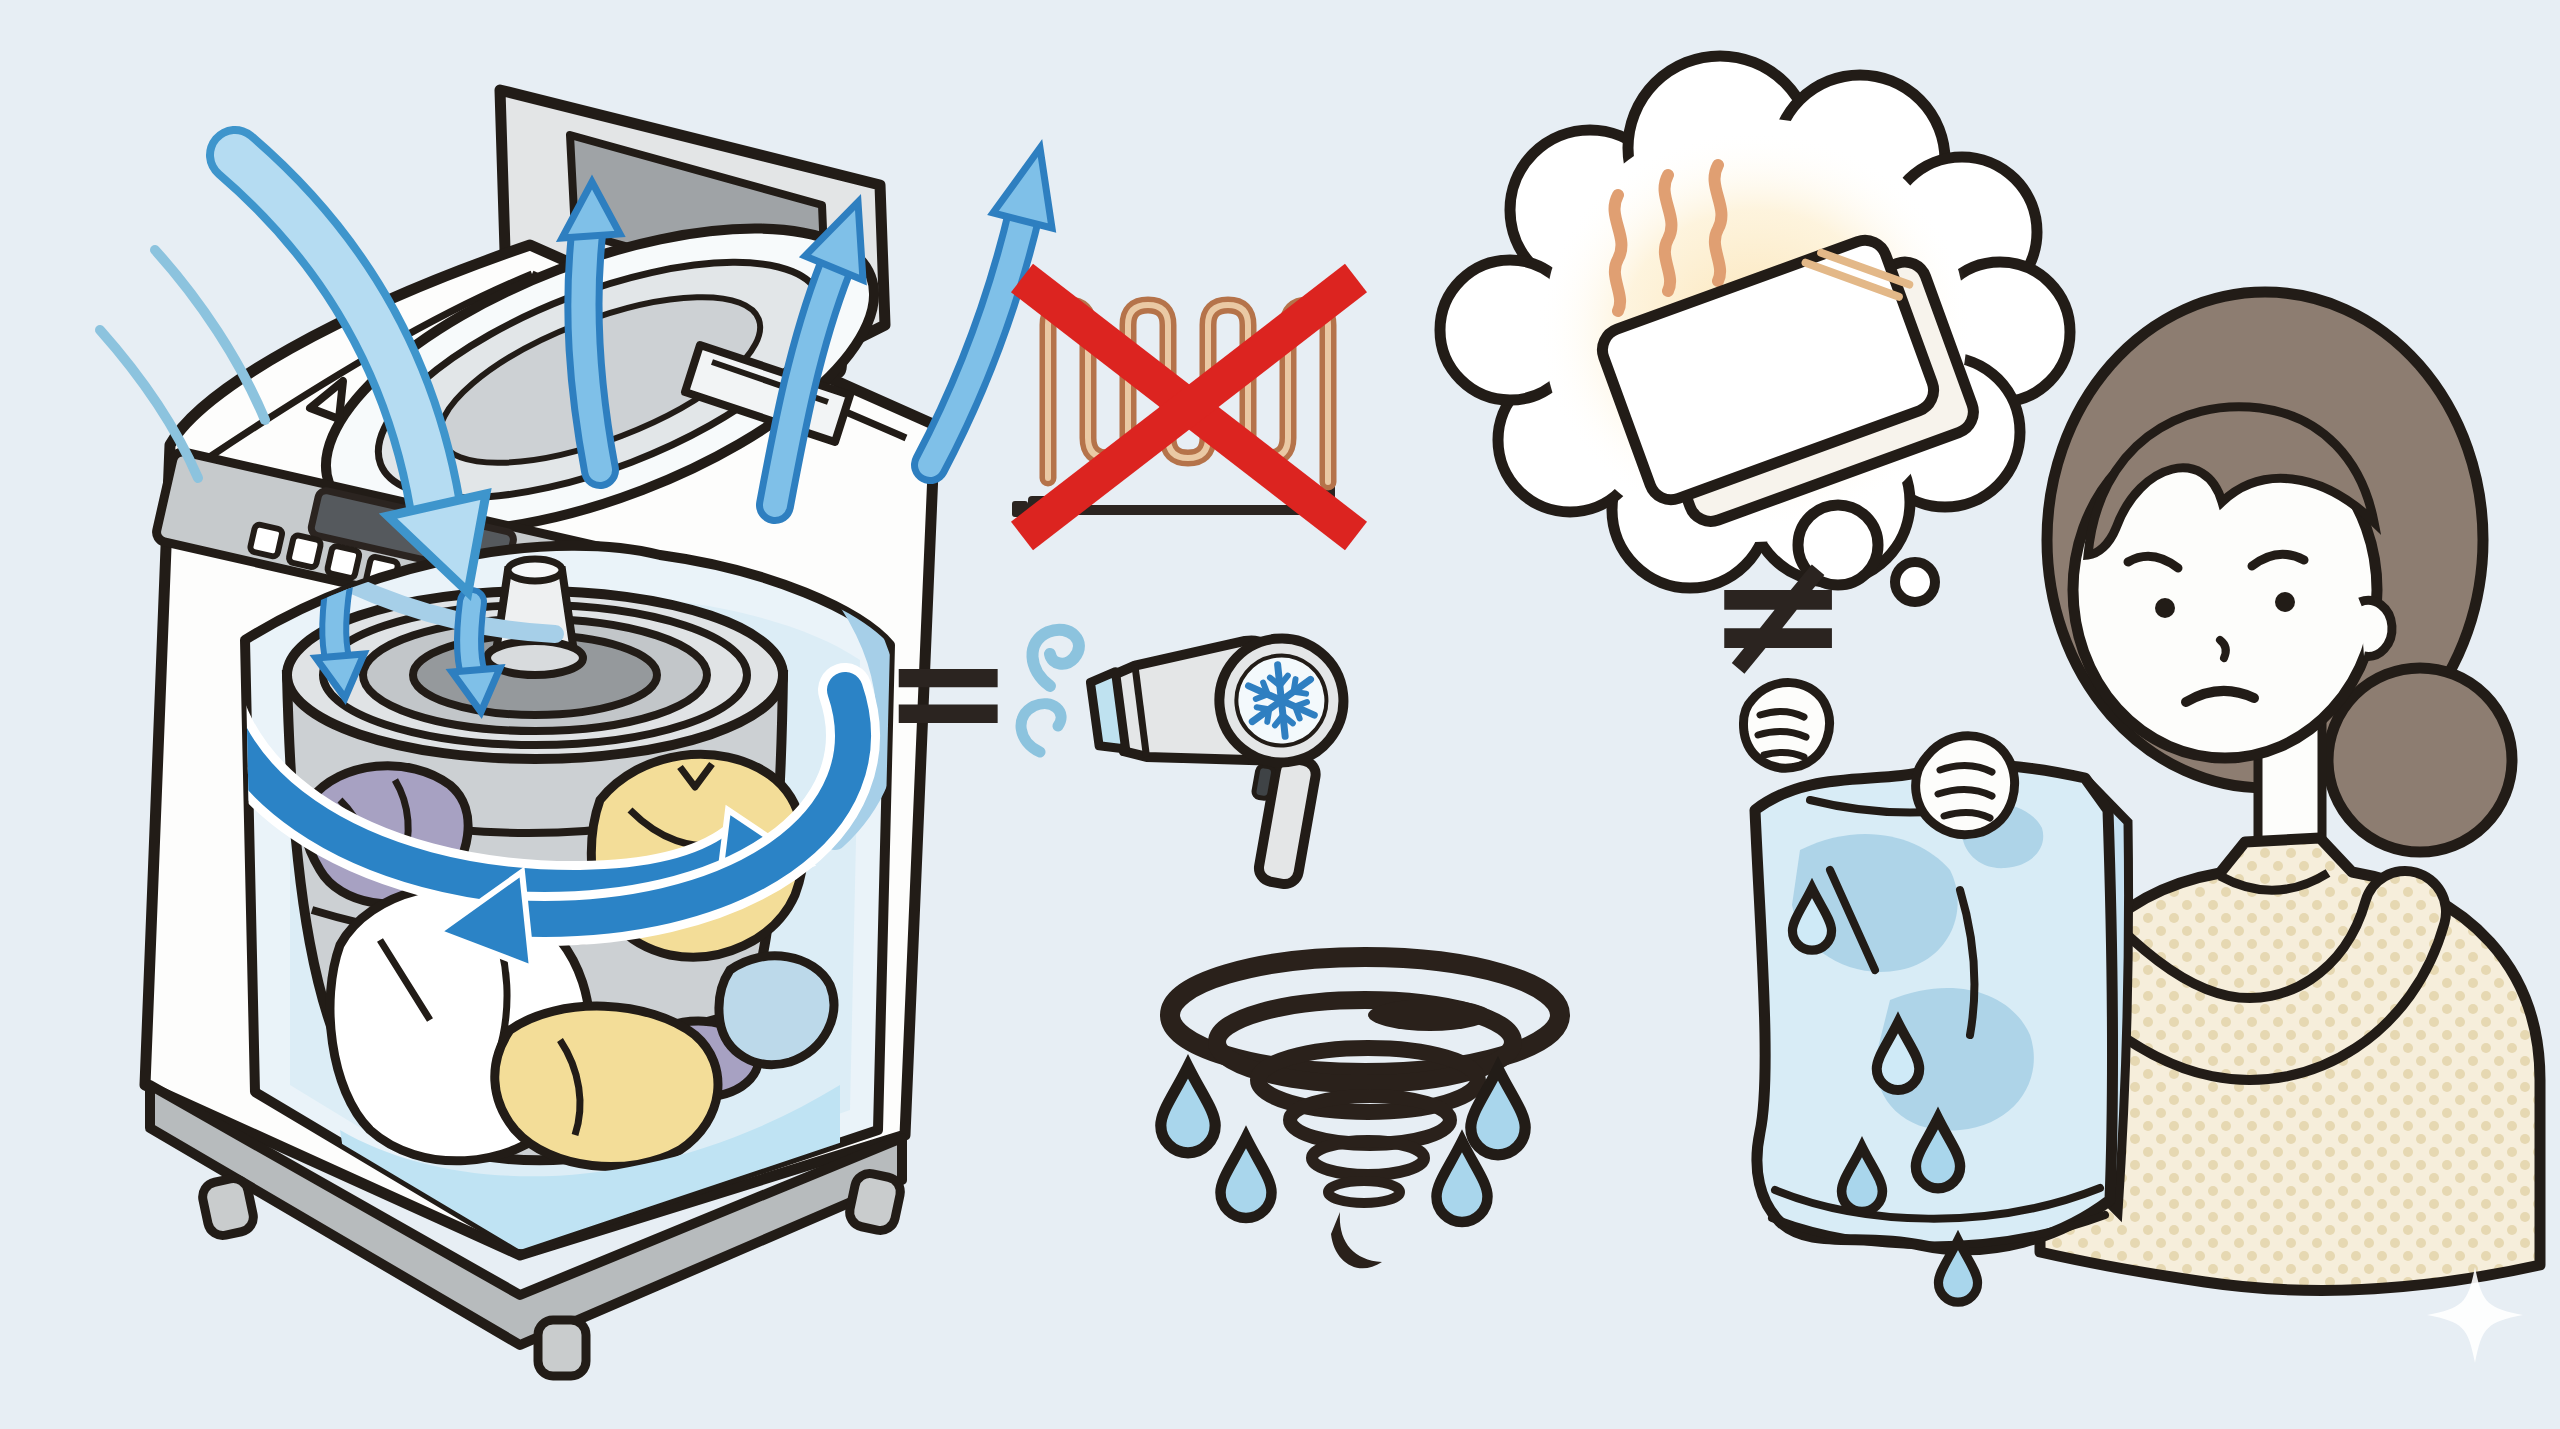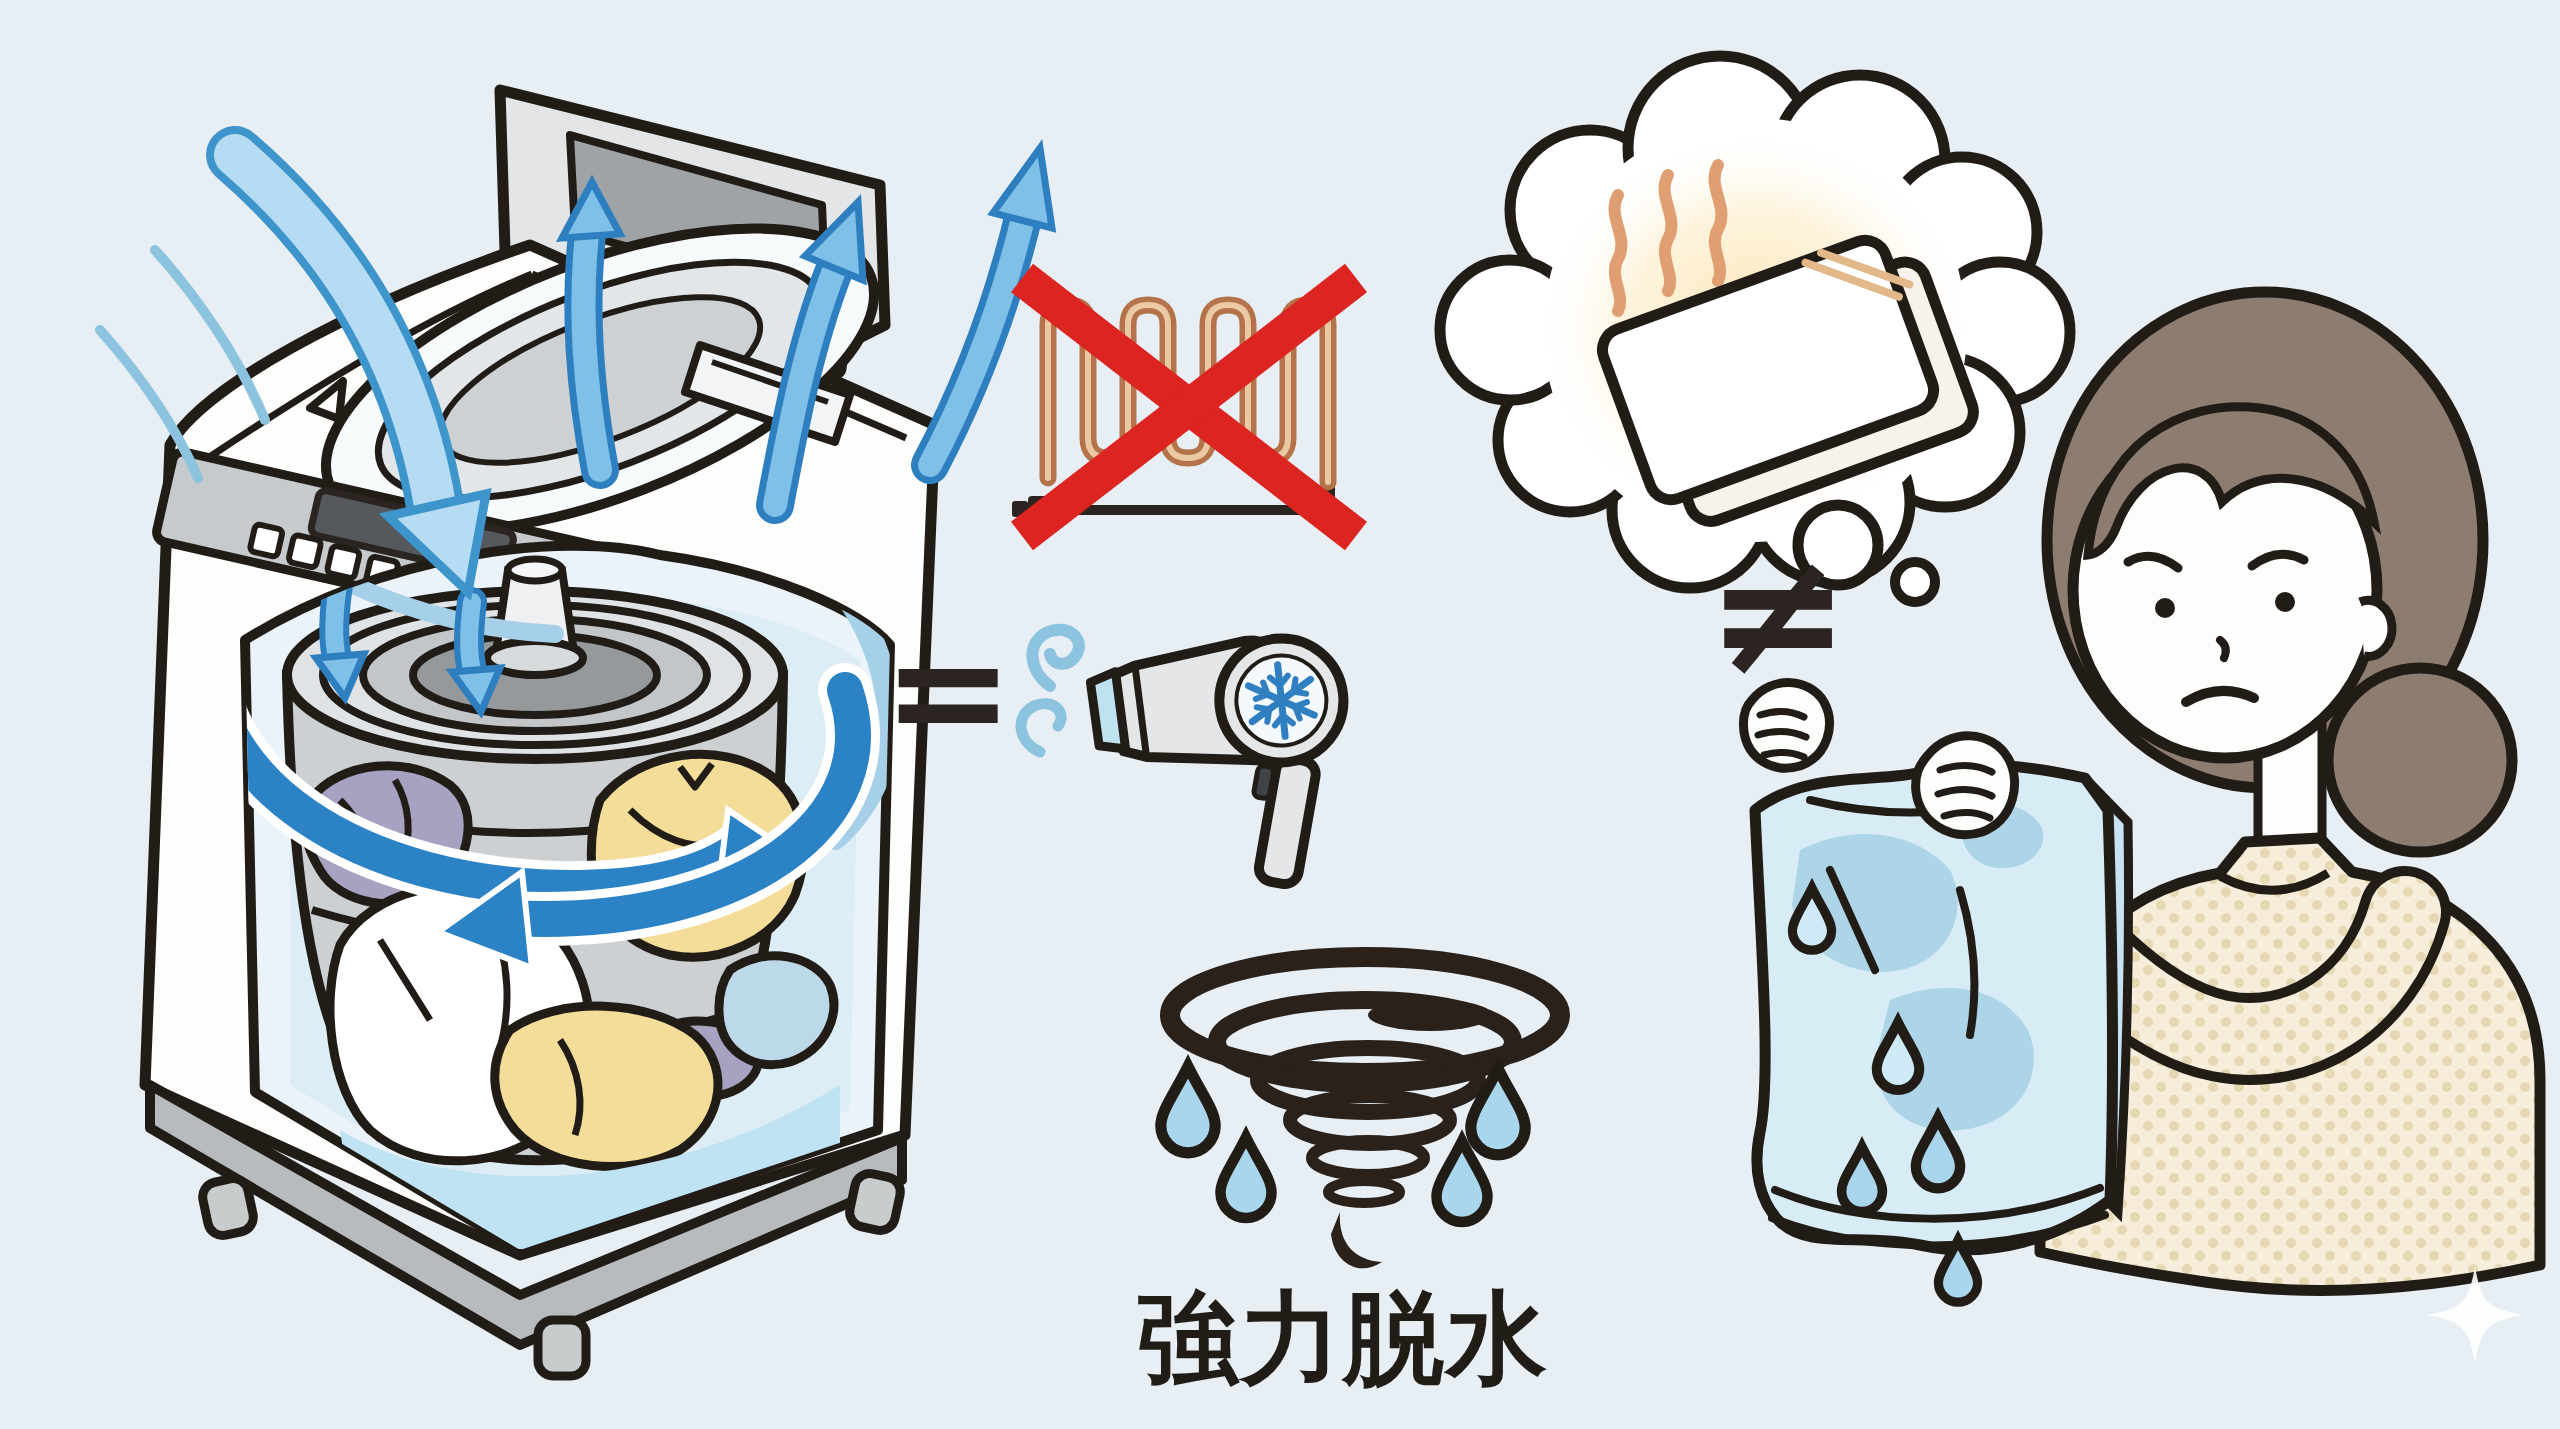--- a/index.html
+++ b/index.html
@@ -320,19 +320,18 @@
   <ellipse cx="330" cy="85" rx="62" ry="16" fill="#2a211b"></ellipse>
   <path d="M240,282 C238,310 252,330 282,332 C258,348 234,332 231,304 Z" fill="#2a211b"></path>
   <g>
     <use href="#tear" transform="translate(88 178) scale(1.6)" fill="#a9d6ec" stroke="#221c17" stroke-width="7"></use>
     <use href="#tear" transform="translate(146 246) scale(1.5)" fill="#a9d6ec" stroke="#221c17" stroke-width="7"></use>
     <use href="#tear" transform="translate(398 180) scale(1.6)" fill="#a9d6ec" stroke="#221c17" stroke-width="7"></use>
     <use href="#tear" transform="translate(362 250) scale(1.5)" fill="#a9d6ec" stroke="#221c17" stroke-width="7"></use>
   </g>
 </svg>
 
-<div id="caption">強力脱水</div>
 
 <svg class="abs" style="left:2410px;top:1250px" width="130" height="130" viewBox="-65 -65 130 130">
   <path d="M0,-48 C7,-12 12,-7 48,0 C12,7 7,12 0,48 C-7,12 -12,7 -48,0 C-12,-7 -7,-12 0,-48 Z" fill="#ffffff" opacity="0.9"></path>
 </svg>
 
 </div>
 
 </body></html>

